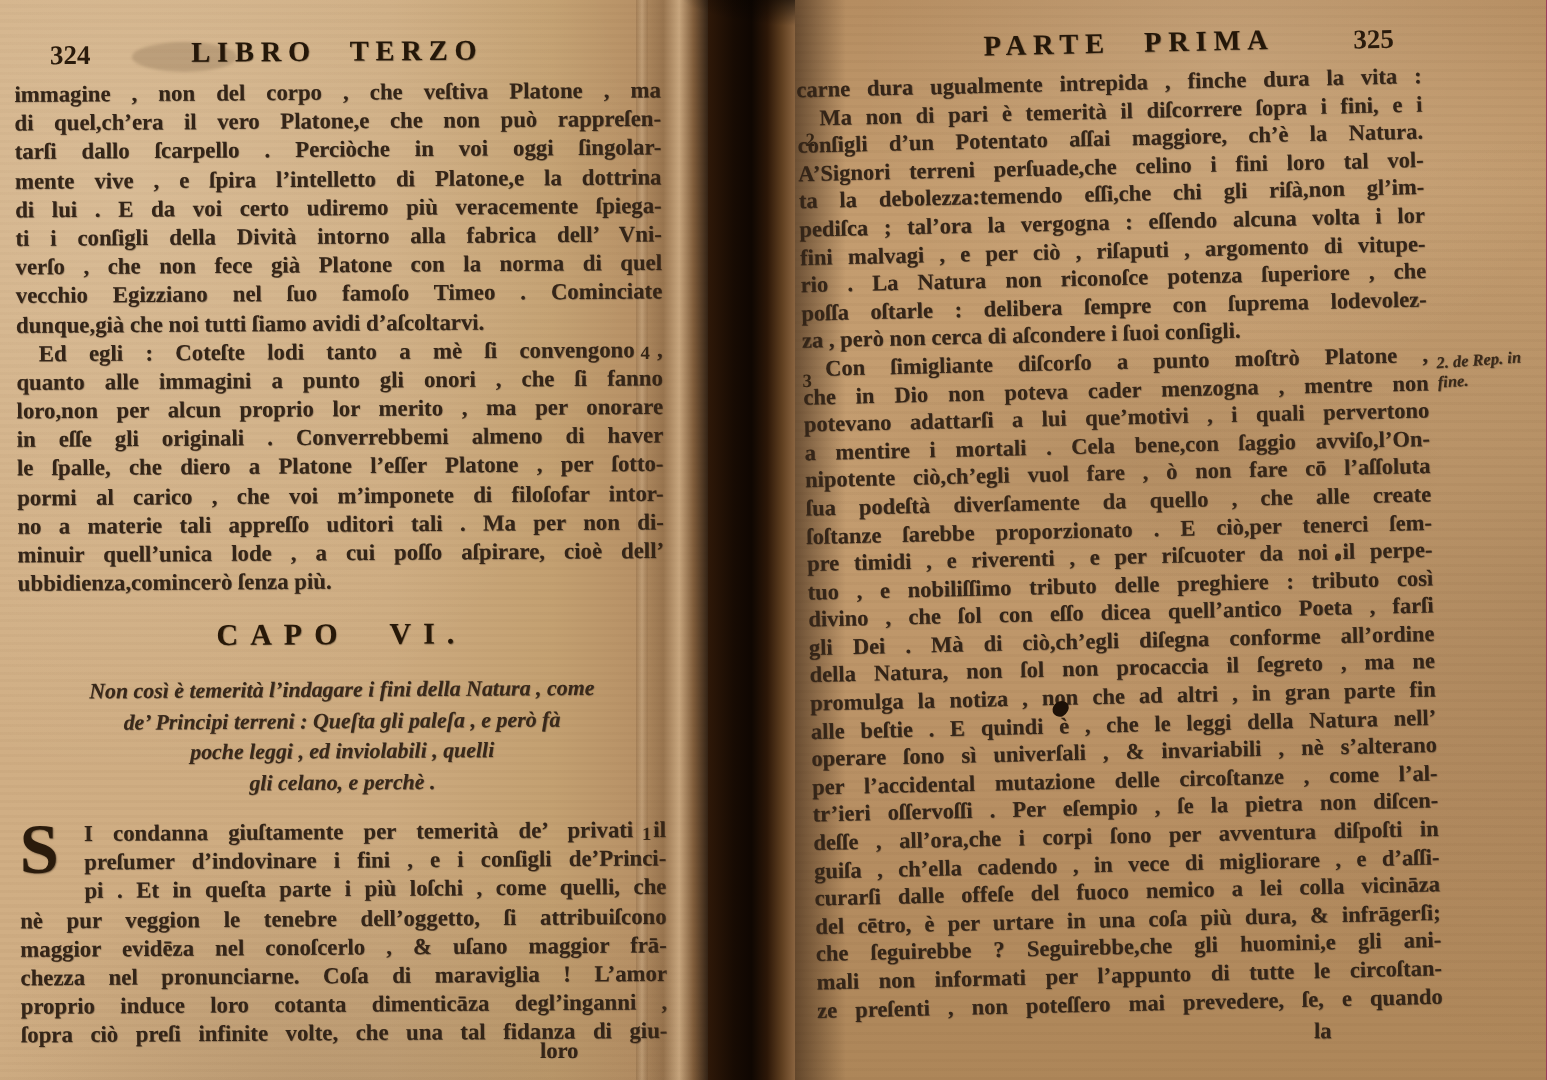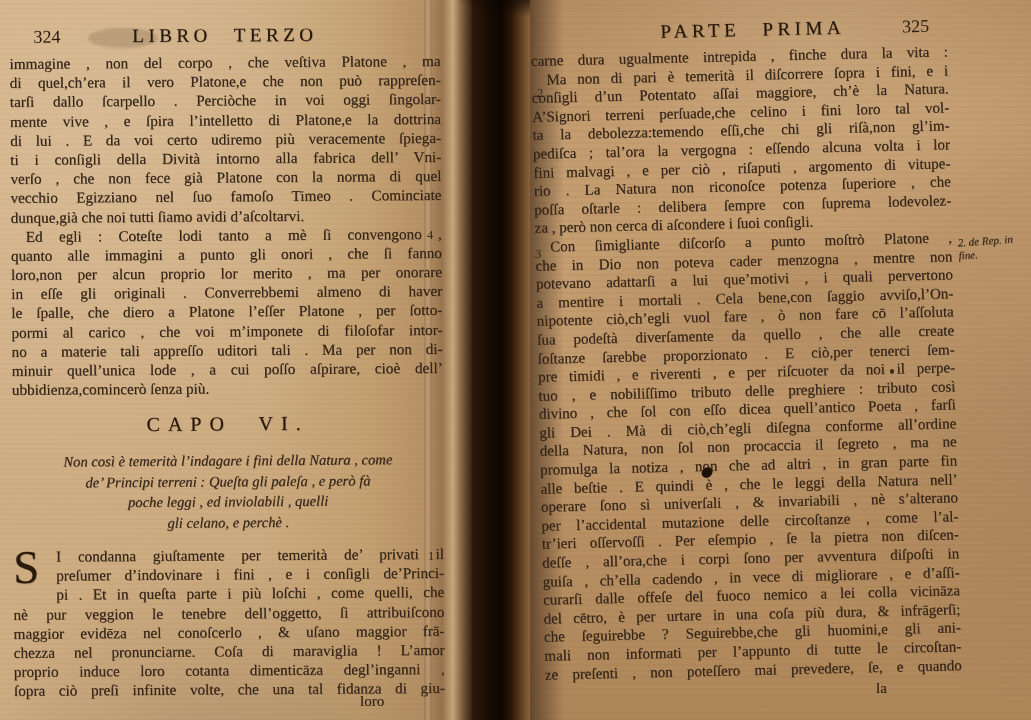--- a/index.html
+++ b/index.html
@@ -1,21 +1,21 @@
 <!DOCTYPE html>
 <html><head>
 <meta charset="utf-8">
 <style>
   html,body{margin:0;padding:0;}
   body{
     width:1031px;height:720px;overflow:hidden;
     background:#0e0703;
     font-family:"Liberation Serif","DejaVu Serif",serif;
   }
-  .book{position:relative;width:1031px;height:720px;background:#ec4899;overflow:hidden;}
+  .book{position:relative;width:1031px;height:720px;background:#ec4899;overflow:hidden;font-weight:bold;}
 
   
   .page{position:absolute;top:0;height:720px;color:#31octet;}
   .page-left{
     left:0;width:472px;
     background:
       radial-gradient(120% 90% at 18% 18%, rgba(255,245,225,0.20), transparent 60%),
       radial-gradient(100% 60% at 50% 112%, rgba(60,35,12,0.20), transparent 60%),
       repeating-linear-gradient(0deg, rgba(120,85,50,0.045) 0 2px, rgba(0,0,0,0) 2px 5px),
       linear-gradient(to right,#d0ae84 0%,#cdab80 55%,#c3a071 78%,#b79166 90%,#ab845c 100%);

